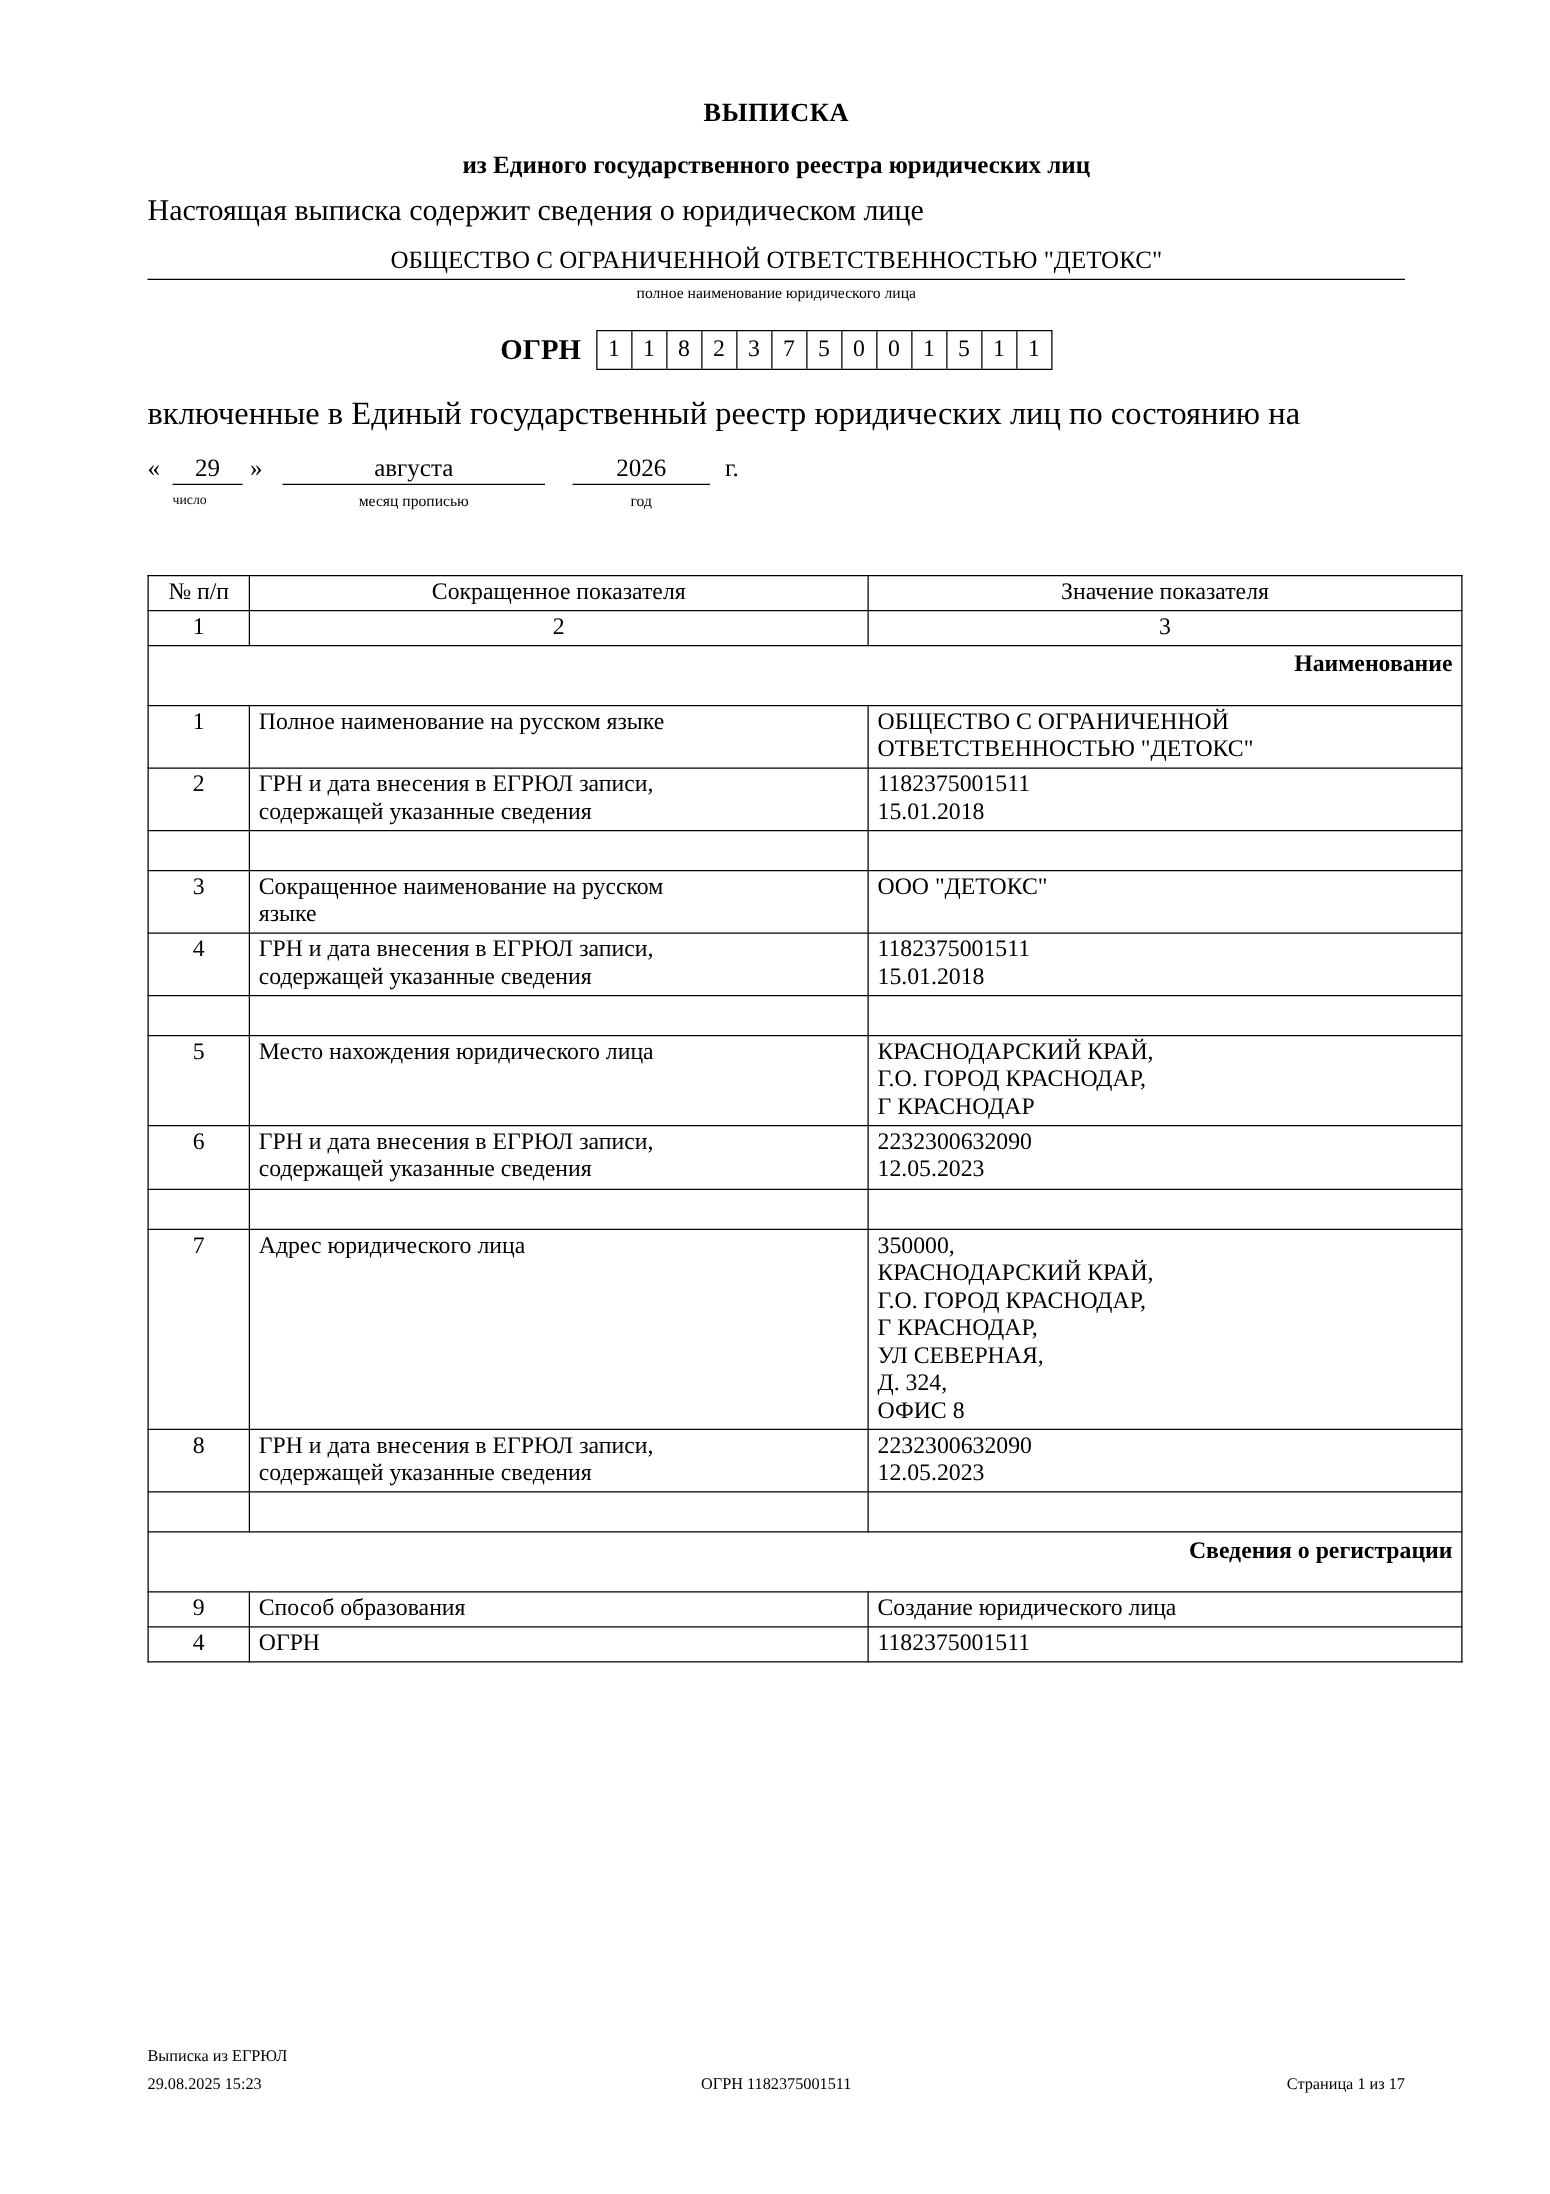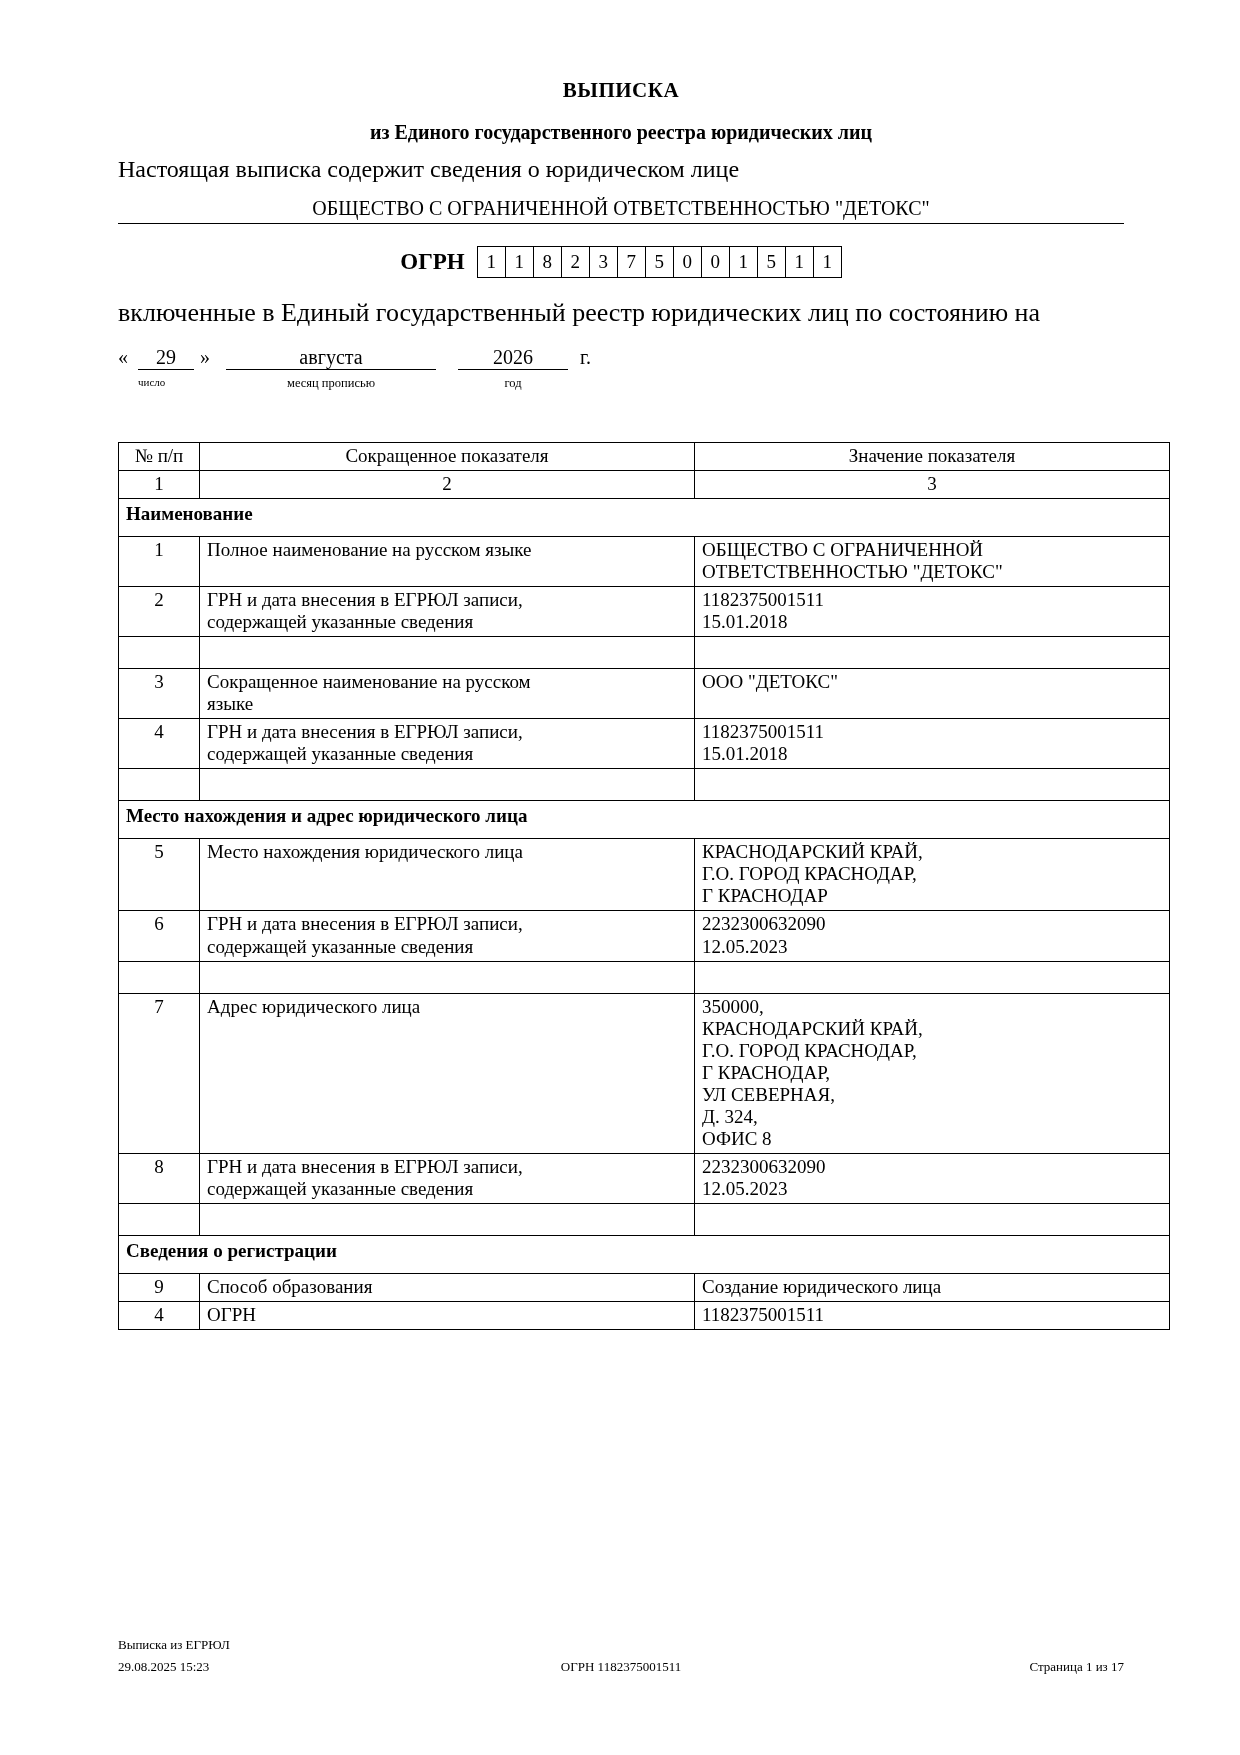--- a/index.html
+++ b/index.html
@@ -195,24 +195,24 @@
   }
   td.c-num   { width: 66px;  text-align: center; }
   td.c-name  { width: 480px; }
   td.c-value { width: 460px; }
   td.hdr {
     text-align: center;
     padding-top: 4px;
     padding-bottom: 4px;
   }
   tr.section td {
-    text-align: left;
+    text-align: right;
     font-weight: bold;
     padding-top: 4px;
-    padding-bottom: 11px;
+    padding-bottom: 21px;
   }
   tr.spacer td {
     height: 26px;
   }
   .nowrap-lines { white-space: pre-line; }
 
   
   .footer {
     position: absolute;
     left: 118px;
@@ -246,20 +246,21 @@
 
     <div class="doc-title">ВЫПИСКА</div>
     <div class="doc-subtitle">из Единого государственного реестра юридических лиц</div>
 
 
     <div class="intro-line">Настоящая выписка содержит сведения о юридическом лице</div>
 
     <div class="name-block">
       <div class="name-value">ОБЩЕСТВО С ОГРАНИЧЕННОЙ ОТВЕТСТВЕННОСТЬЮ "ДЕТОКС"</div>
       <div class="name-rule"></div>
+      <div class="name-caption">полное наименование юридического лица</div>
     </div>
 
     <div class="ogrn-row">
       <div class="ogrn-label">ОГРН</div>
       <div class="ogrn-boxes">
         <div class="ogrn-cell">1</div>
         <div class="ogrn-cell">1</div>
         <div class="ogrn-cell">8</div>
         <div class="ogrn-cell">2</div>
         <div class="ogrn-cell">3</div>
@@ -336,23 +337,20 @@
 содержащей указанные сведения</td>
           <td class="c-value nowrap-lines">1182375001511
 15.01.2018</td>
         </tr>
         <tr class="spacer">
           <td class="c-num"></td>
           <td class="c-name"></td>
           <td class="c-value"></td>
         </tr>
 
-        <tr class="section">
-          <td colspan="3">Место нахождения и адрес юридического лица</td>
-        </tr>
 
         <tr>
           <td class="c-num">5</td>
           <td class="c-name nowrap-lines">Место нахождения юридического лица</td>
           <td class="c-value nowrap-lines">КРАСНОДАРСКИЙ КРАЙ,
 Г.О. ГОРОД КРАСНОДАР,
 Г КРАСНОДАР</td>
         </tr>
         <tr>
           <td class="c-num">6</td>

